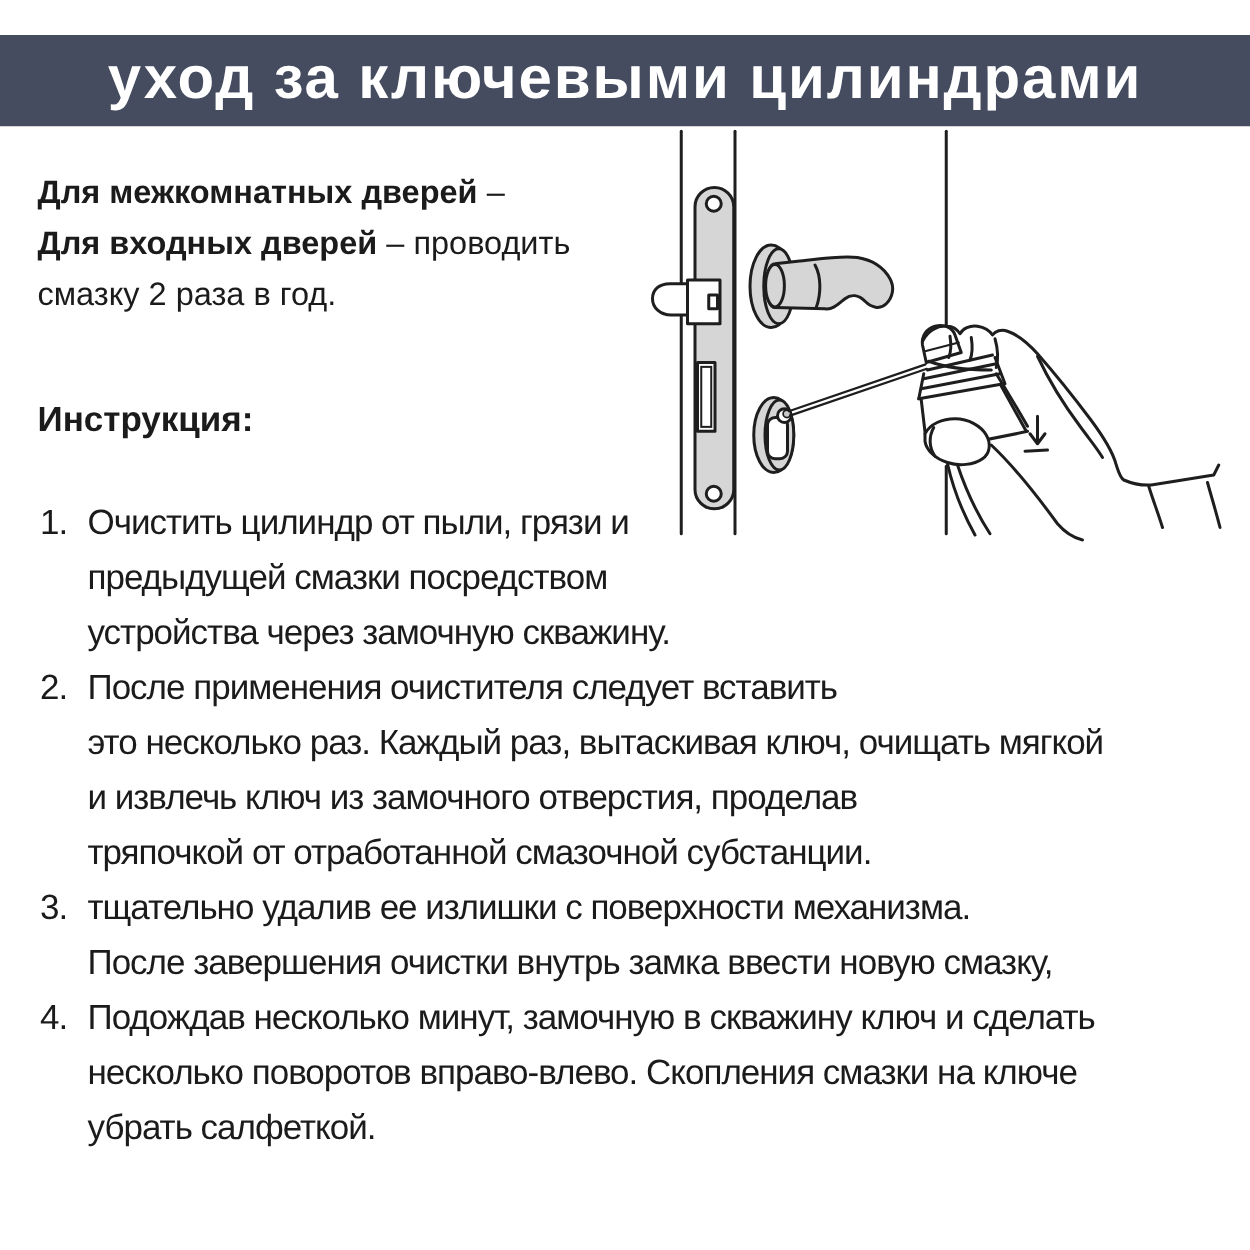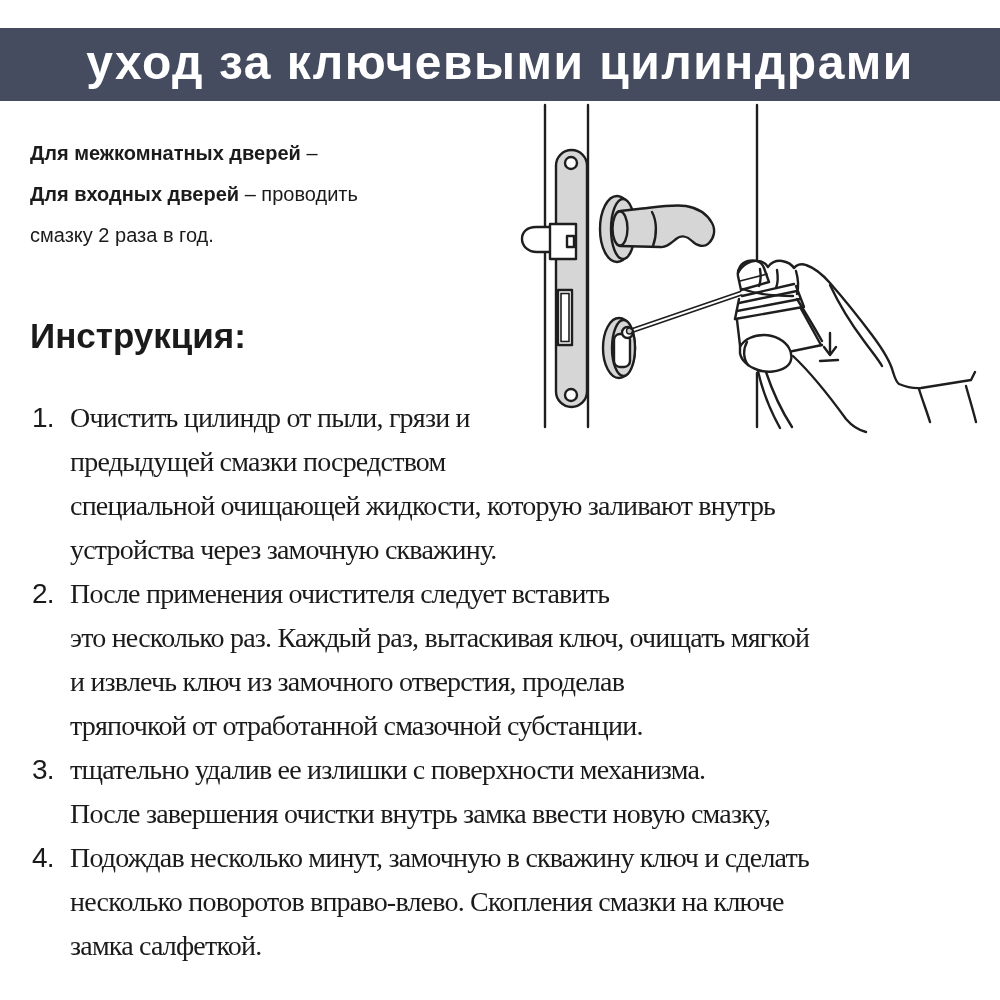--- a/index.html
+++ b/index.html
@@ -2,27 +2,27 @@
 <html><head>
 <meta charset="utf-8">
 <style>
   html,body{margin:0;padding:0;background:#ffffff;}
   .page{position:relative;width:1000px;height:1000px;background:#ffffff;overflow:hidden;
         font-family:"Liberation Sans","DejaVu Sans",sans-serif;color:#1b1b1b;}
   .header{position:absolute;left:0;top:0;width:1000px;height:73px;background:#454c5f;
           display:flex;align-items:center;justify-content:center;margin-top:28px;}
   .header-title{color:#ffffff;font-size:48px;font-weight:700;letter-spacing:1.5px;white-space:nowrap;
                 transform:translateY(-2px);}
-  .intro{position:absolute;left:30px;top:133px;font-size:20px;line-height:41px;white-space:nowrap;}
+  .intro{position:absolute;left:30px;top:133px;font-size:26px;line-height:41px;white-space:nowrap;}
   .intro b{font-weight:700;}
-  .section-heading{position:absolute;left:30px;top:315px;font-size:35px;font-weight:700;line-height:41px;}
+  .section-heading{position:absolute;left:30px;top:315px;font-size:28px;font-weight:700;line-height:41px;}
   .list{position:absolute;left:32px;top:396px;font-size:28px;line-height:44px;letter-spacing:-0.8px;}
   .li{display:flex;}
   .li .num{flex:0 0 38px;}
-  .li .lines{white-space:nowrap;font-family:Liberation Serif, serif;}
+  .li .lines{white-space:nowrap;}
   .illu{position:absolute;left:500px;top:95px;width:500px;height:340px;}
   svg .ln{stroke:#1e1e1e;stroke-width:2.4;fill:none;stroke-linecap:round;stroke-linejoin:round;}
   svg .thin{stroke:#1e1e1e;stroke-width:1.7;fill:none;stroke-linecap:round;}
   svg .gray{fill:#d6d6d6;stroke:#1e1e1e;stroke-width:2.4;stroke-linejoin:round;}
   svg .wht{fill:#ffffff;stroke:#1e1e1e;stroke-width:2.4;stroke-linejoin:round;}
   svg .fillonly{fill:#ffffff;stroke:none;}
 </style>
 </head>
 <body>
 
@@ -39,21 +39,20 @@
   </div>
 
   <div class="section-heading">Инструкция:</div>
 
   <div class="list">
     <div class="li">
       <span class="num">1.</span>
       <div class="lines">
         <div>Очистить цилиндр от пыли, грязи и</div>
         <div>предыдущей смазки посредством</div>
-        <div>специальной очищающей жидкости, которую заливают внутрь</div>
         <div>устройства через замочную скважину.</div>
       </div>
     </div>
     <div class="li">
       <span class="num">2.</span>
       <div class="lines">
         <div>После применения очистителя следует вставить</div>
         <div>это несколько раз. Каждый раз, вытаскивая ключ, очищать мягкой</div>
         <div>и извлечь ключ из замочного отверстия, проделав</div>
         <div>тряпочкой от отработанной смазочной субстанции.</div>
@@ -64,21 +63,21 @@
       <div class="lines">
         <div>тщательно удалив ее излишки с поверхности механизма.</div>
         <div>После завершения очистки внутрь замка ввести новую смазку,</div>
       </div>
     </div>
     <div class="li">
       <span class="num">4.</span>
       <div class="lines">
         <div>Подождав несколько минут, замочную в скважину ключ и сделать</div>
         <div>несколько поворотов вправо-влево. Скопления смазки на ключе</div>
-        <div>замка салфеткой.</div>
+        <div>убрать салфеткой.</div>
       </div>
     </div>
   </div>
 
   <svg class="illu" viewBox="0 0 500 340" xmlns="http://www.w3.org/2000/svg">
 
     <g>
       <line class="ln" x1="45" y1="10" x2="45" y2="332"></line>
       <line class="ln" x1="88" y1="10" x2="88" y2="332"></line>
       <line class="ln" x1="257" y1="10" x2="257" y2="171"></line>

